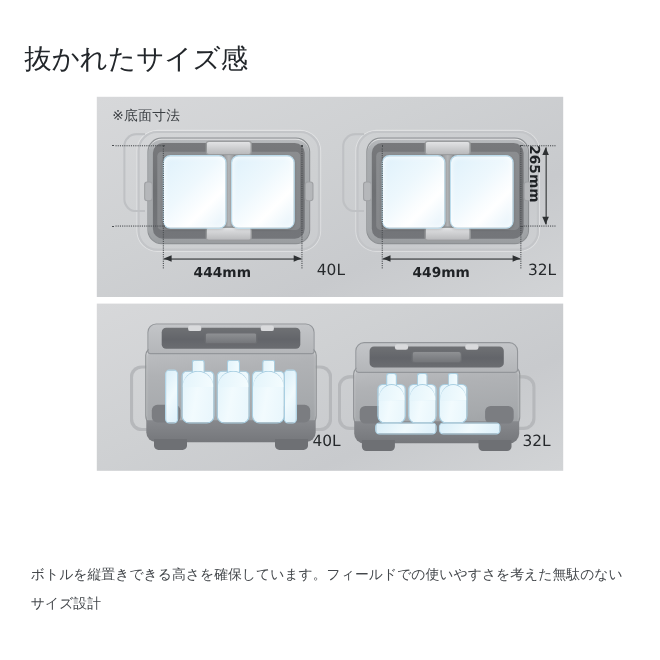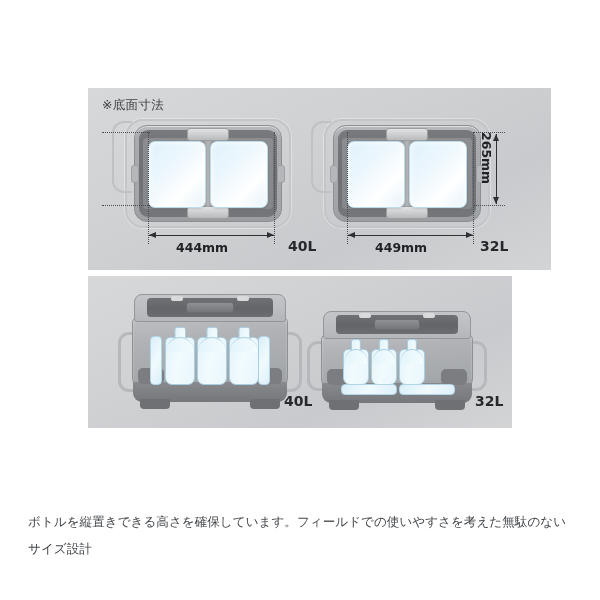--- a/index.html
+++ b/index.html
@@ -25,21 +25,21 @@
   
   .figure{
     position:absolute;left:88px;top:88px;width:424px;height:398px;
     background:#ffffff;
   }
   .panel{
     position:relative;width:424px;
     background:linear-gradient(155deg,#d7d8da 0%,#cfd1d3 38%,#c8cacd 70%,#d2d4d6 100%);
     overflow:hidden;
   }
-  .panel-top{height:182px;padding-left:39px;}
+  .panel-top{height:182px;}
   .panel-gap{height:6px;background:#ffffff;}
   .panel-bottom{height:152px;}
 
   .panel-caption{
     position:absolute;left:14px;top:9px;
     font-size:12.5px;color:#3b3f43;letter-spacing:0.3px;
     font-family:"DejaVu Sans","Liberation Sans",sans-serif;
   }
 
   
@@ -116,21 +116,21 @@
   .dotted-h{position:absolute;height:0;border-top:1px dotted #4a4d50;}
   .dim-label{
     position:absolute;font-size:12.5px;font-weight:bold;color:#1f2225;
     font-family:"DejaVu Sans","Liberation Sans",sans-serif;
     white-space:nowrap;
   }
   .dim-label.vert{
     writing-mode:vertical-rl;text-orientation:mixed;
   }
   .cap-label{
-    position:absolute;font-size:14px;font-weight:bold;color:#26292c;
+    position:absolute;font-size:14px;font-weight:normal;color:#26292c;
     font-family:"DejaVu Sans","Liberation Sans",sans-serif;
   }
 
   
   .sv{position:absolute;}
   .sv-box{
     position:absolute;left:0;right:0;bottom:14px;top:22px;
     background:linear-gradient(175deg,#bdbfc2 0%,#b0b2b5 30%,#a6a9ac 75%,#9ea1a4 100%);
     border-radius:7px 7px 10px 10px;
     border:1px solid #8e9194;
@@ -217,20 +217,21 @@
     letter-spacing:0px;
   }
 </style>
 </head>
 <body>
 
 <div class="page">
 
   <div class="heading">
     <br>
+    <span>抜かれたサイズ感</span>
   </div>
 
   <div class="figure">
 
     <div class="panel panel-top">
 
       <div class="panel-caption">※底面寸法</div>
 
       <div class="tv" style="left:46px;top:37px;width:148px;height:97px;">
         <div class="tv-outline"></div>

